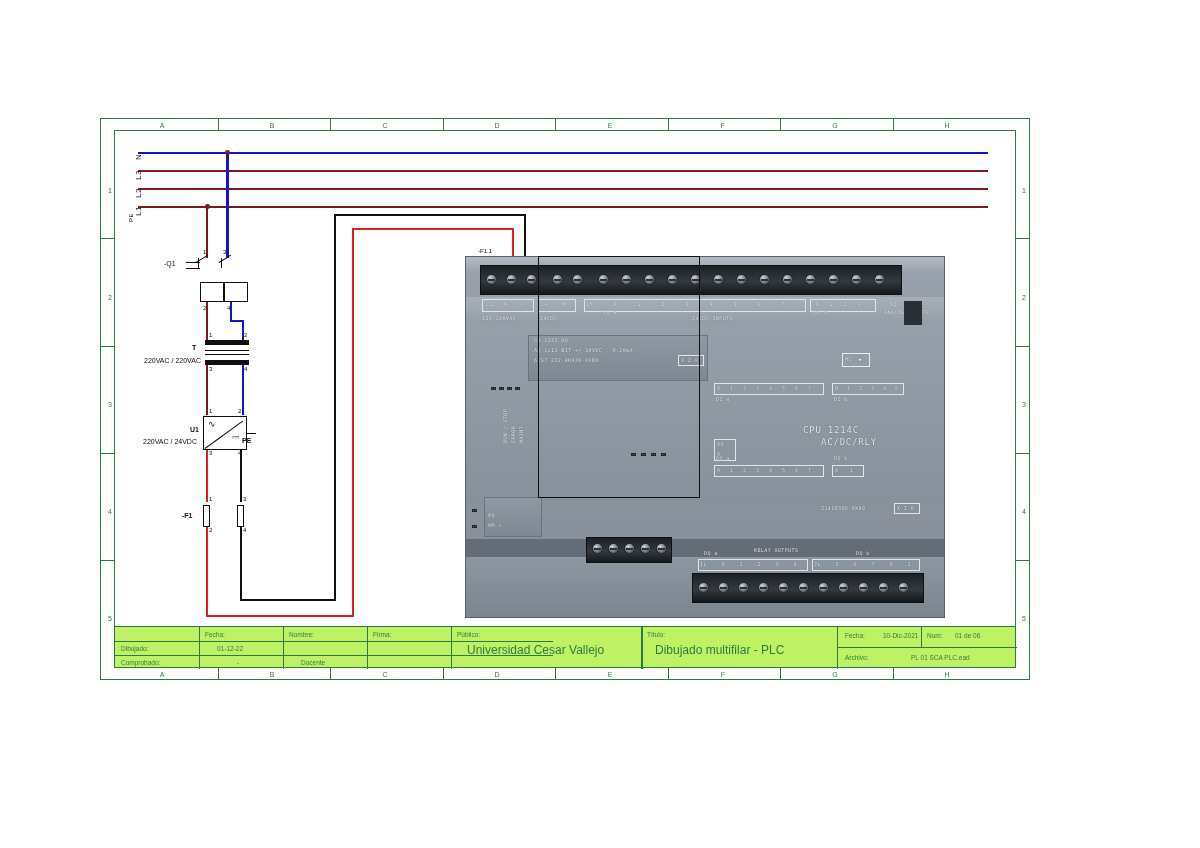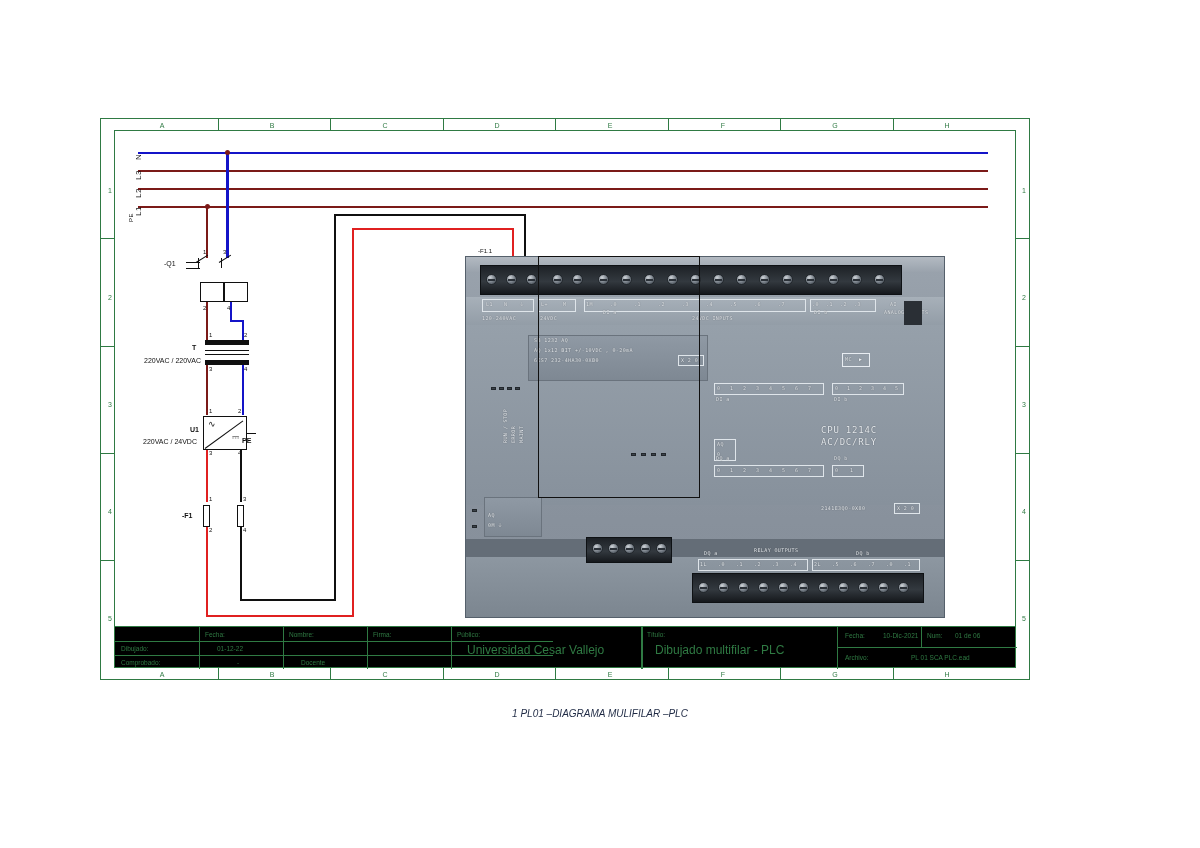--- a/index.html
+++ b/index.html
@@ -185,21 +185,21 @@
     border: 1px solid #101010;
     background: transparent;
   }
 
   
   .tb {
     position: absolute;
     left: 114px; top: 626px;
     width: 902px; height: 42px;
     border: 1px solid #2f7a43;
-    background: #000000;
+    background: #bef264;
   }
   .tb-cell {
     position: absolute;
     color: #2f7a43;
     font-size: 6.5px;
     white-space: nowrap;
   }
   .tb-val {
     position: absolute;
     color: #2f7a43;
@@ -484,21 +484,21 @@
 
     <div class="outline-box" style="left:366px; top:126px; width:72px; height:12px;"></div>
     <div class="plc-label sm" style="left:369px; top:128px;">0</div>
     <div class="plc-label sm" style="left:381px; top:128px;">1</div>
     <div class="plc-label sm" style="left:393px; top:128px;">2</div>
     <div class="plc-label sm" style="left:405px; top:128px;">3</div>
     <div class="plc-label sm" style="left:417px; top:128px;">4</div>
     <div class="plc-label sm" style="left:429px; top:128px;">5</div>
     <div class="plc-label sm" style="left:368px; top:139px;">DI b</div>
 
-    <div class="plc-label lg" style="left:355px; top:168px;text-align:right;">CPU 1214C</div>
+    <div class="plc-label lg" style="left:337px; top:168px;text-align:right;">CPU 1214C</div>
     <div class="plc-label lg" style="left:355px; top:180px;">AC/DC/RLY</div>
 
     <div class="outline-box" style="left:248px; top:182px; width:22px; height:22px;"></div>
     <div class="plc-label sm" style="left:251px; top:184px;">AQ</div>
     <div class="plc-label sm" style="left:251px; top:194px;">0</div>
 
     <div class="outline-box" style="left:248px; top:208px; width:110px; height:12px;"></div>
     <div class="plc-label sm" style="left:251px; top:210px;">0</div>
     <div class="plc-label sm" style="left:264px; top:210px;">1</div>
     <div class="plc-label sm" style="left:277px; top:210px;">2</div>
@@ -610,15 +610,14 @@
     <div class="tb-big" style="left:540px; top:16px;">Dibujado multifilar - PLC</div>
 
     <div class="tb-cell" style="left:730px; top:5px;">Fecha:</div>
     <div class="tb-val" style="left:768px; top:5px;">10-Dic-2021</div>
     <div class="tb-cell" style="left:812px; top:5px;">Num:</div>
     <div class="tb-val" style="left:840px; top:5px;">01 de 06</div>
     <div class="tb-cell" style="left:730px; top:27px;">Archivo:</div>
     <div class="tb-val" style="left:796px; top:27px;">PL 01 SCA PLC.ead</div>
   </div>
 
-  <div class="caption">1 PL01 –DIAGRAMA MULIFILAR –PLC</div>
 
 </div>
 
 </body></html>

